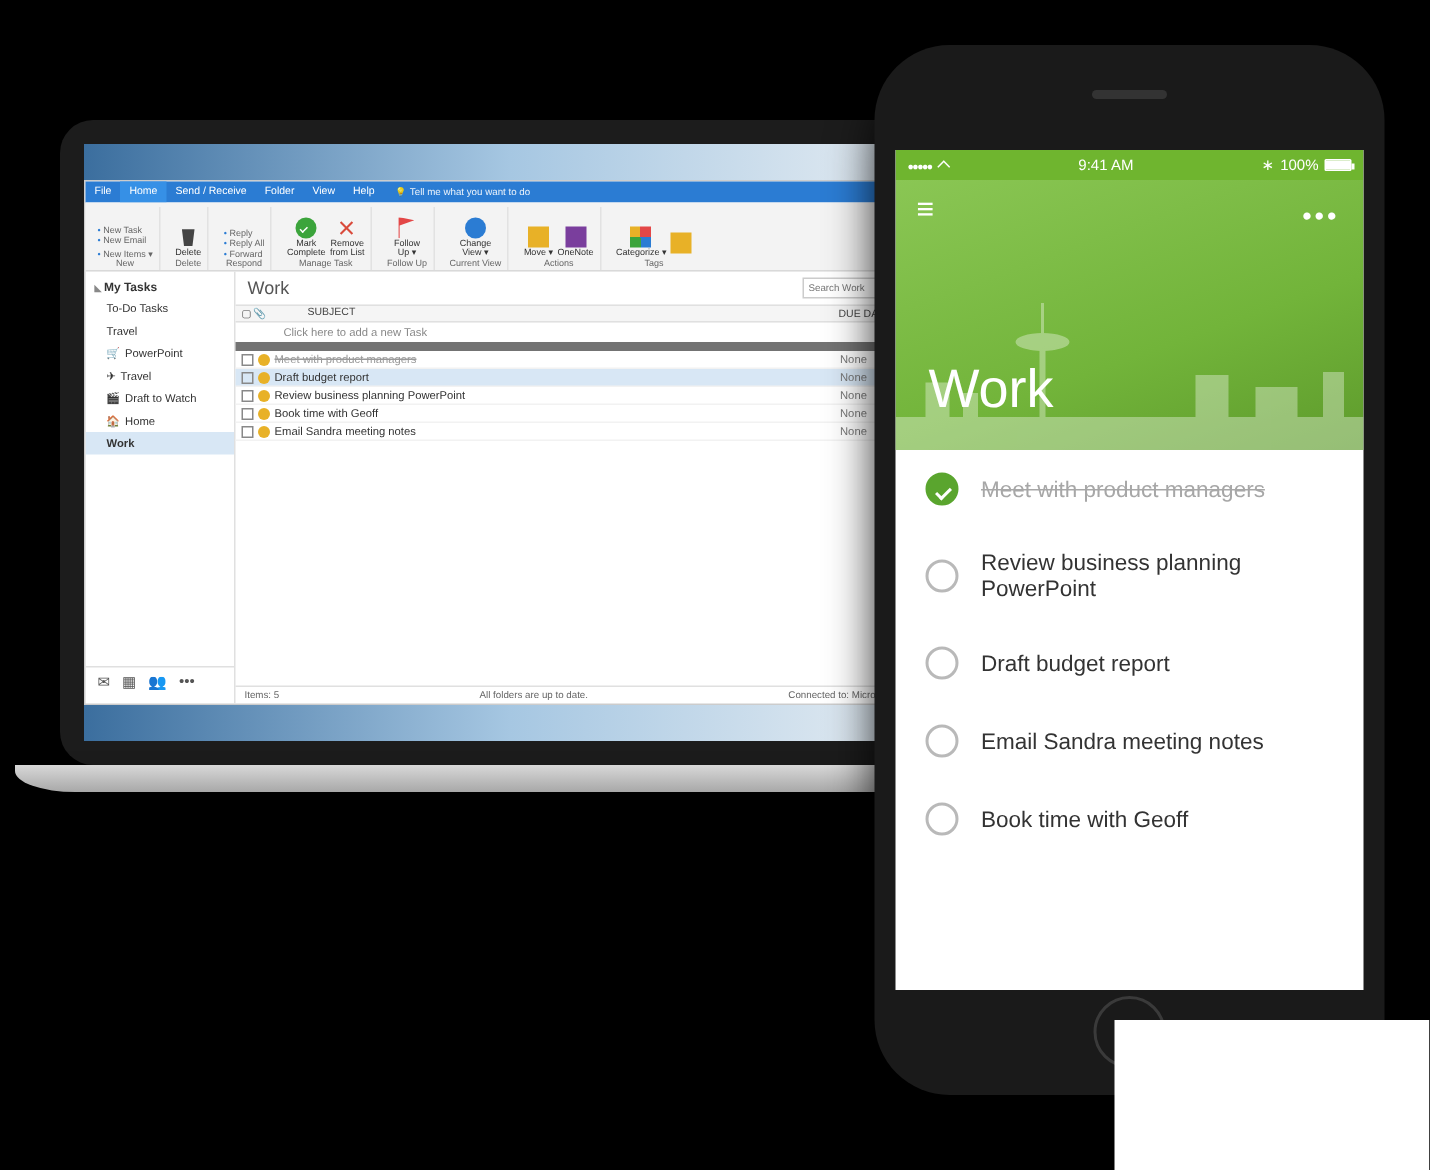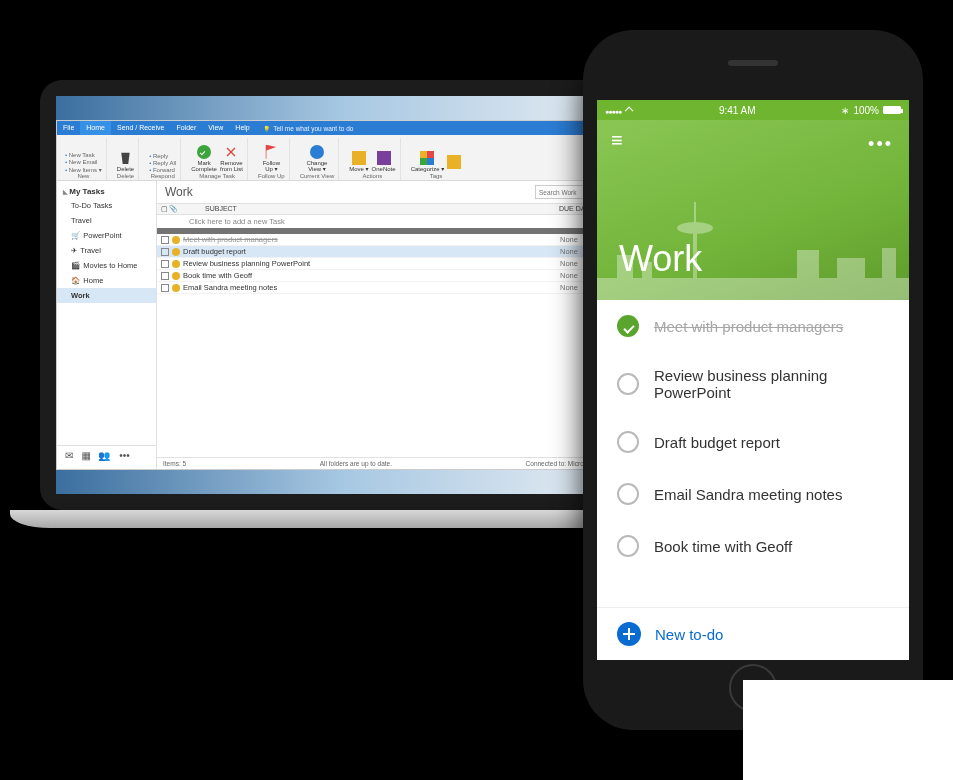--- a/index.html
+++ b/index.html
@@ -462,21 +462,21 @@
                 <div class="sb-item">
                   <span>🛒</span>
                   <span>PowerPoint</span>
                 </div>
                 <div class="sb-item">
                   <span>✈</span>
                   <span>Travel</span>
                 </div>
                 <div class="sb-item">
                   <span>🎬</span>
-                  <span>Movies to Home</span>
+                  <span>Draft to Watch</span>
                 </div>
                 <div class="sb-item">
                   <span>🏠</span>
                   <span>Home</span>
                 </div>
                 <div class="sb-item selected">
                   <span>Work</span>
                 </div>
               </div>
             <div class="sb-nav">
@@ -607,20 +607,16 @@
         <div class="todo-row">
           <span class="todo-circle"></span>
           <span class="todo-text">Email Sandra meeting notes</span>
         </div>
         <div class="todo-row">
           <span class="todo-circle"></span>
           <span class="todo-text">Book time with Geoff</span>
         </div>
       </div>
 
-    <div class="new-todo">
-      <span class="plus-circle"></span>
-      <span>New to-do</span>
-    </div>
   </div>
 </div>
 
 <div class="white-patch"></div>
 
 </body></html>

